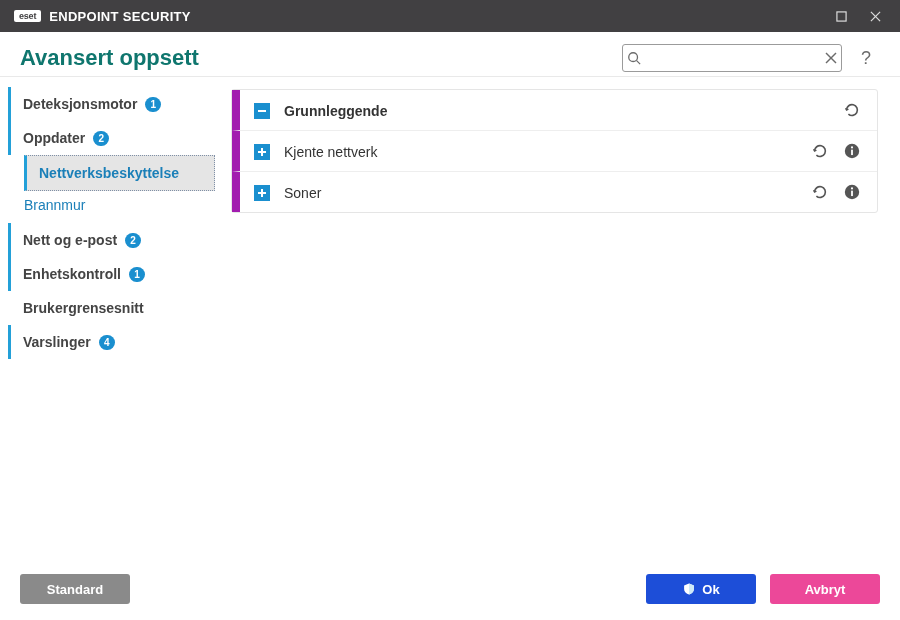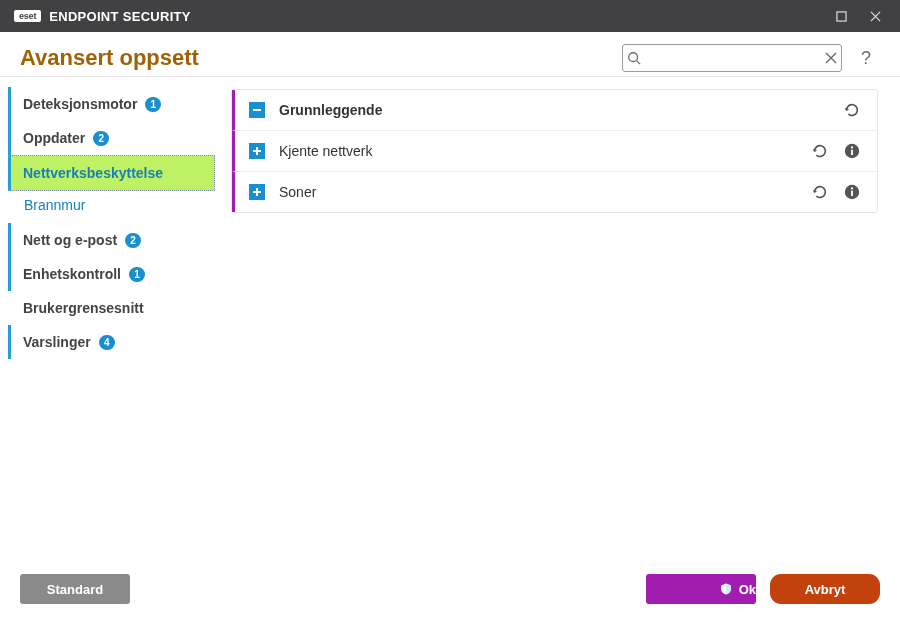--- a/index.html
+++ b/index.html
@@ -52,21 +52,21 @@
     
     .header-row {
       display: flex;
       align-items: center;
       padding: 12px 20px 4px 20px;
       border-bottom: 1px solid #e9e9e9;
     }
     .page-title {
       font-size: 22px;
       font-weight: 600;
-      color: #a16207;
+      color: #0f766e;
       flex: 1;
     }
     .search-wrap {
       position: relative;
       width: 220px;
       height: 28px;
       border: 1px solid #9b9b9b;
       border-radius: 3px;
       display: flex;
       align-items: center;
@@ -120,21 +120,22 @@
       font-size: 14px;
       font-weight: 600;
       position: relative;
     }
     .side-item.border { border-left-color: #23a0d8; }
     .side-item .label { flex: 0 0 auto; }
     .side-item.active {
       color: #1a7fb8;
       border: 1px dotted #7f8fa6;
       border-left: 3px solid #23a0d8;
-      background: #bef264;
+      background: #e5e5e5;
+      margin-left: 16px;
     }
     .sub-items {
       padding: 2px 0 6px 0;
     }
     .sub-items .sub {
       padding: 3px 12px 3px 16px;
       color: #1a7fb8;
       font-size: 14px;
       font-weight: 400;
       cursor: pointer;
@@ -161,22 +162,22 @@
       padding: 12px 22px 12px 16px;
       overflow-y: auto;
     }
     .section-list {
       border: 1px solid #e5e5e5;
       border-radius: 3px;
       background: #fff;
     }
     .section {
       display: flex;
-      align-items: center;
-      border-left: 3px solid #a21caf;
+      align-items: flex-end;
+      border-left: 8px solid #a21caf;
       padding: 11px 16px 11px 14px;
       border-bottom: 1px solid #eeeeee;
     }
     .section:last-child { border-bottom: none; }
     .section .toggle {
       width: 16px; height: 16px;
       background: #1a8fcf;
       display: flex; align-items: center; justify-content: center;
       margin-right: 14px;
       cursor: pointer;
@@ -222,28 +223,26 @@
       align-items: center;
       justify-content: center;
       gap: 6px;
       margin-top: 34px;
     }
     .btn-default {
       background: #8a8a8a;
       color: #fff;
     }
     .btn-cancel {
-      background: #c2410c;
+      background: #ec4899;
       color: #fff;
-      border-radius: 11px;
     }
     .btn-ok {
-      background: #a21caf;
+      background: #1d4ed8;
       color: #fff;
-      justify-content: flex-end;
     }
     .btn-ok svg { width: 14px; height: 14px; fill: #fff; }
   </style>
 </head>
 <body>
 
 <div class="titlebar">
   <span class="brand-logo">
     <span class="pill">eset</span>
   </span>

